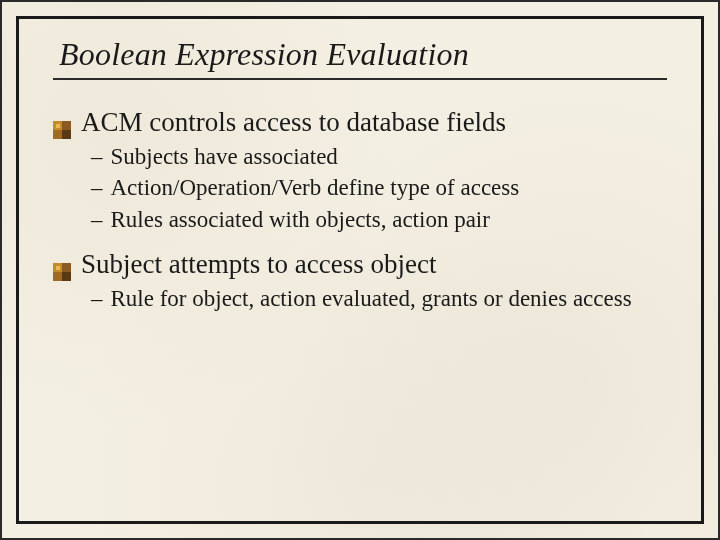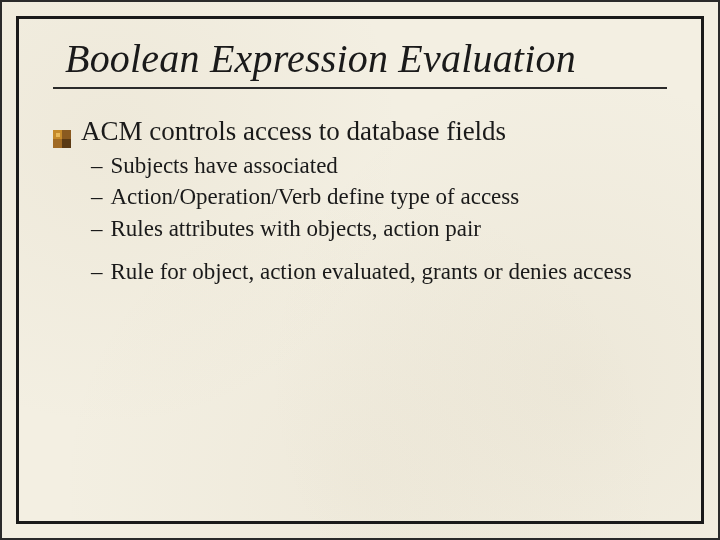--- a/index.html
+++ b/index.html
@@ -28,23 +28,23 @@
     top: 14px;
     left: 14px;
     right: 14px;
     bottom: 14px;
     border: 3px solid #1a1a1a;
     box-sizing: border-box;
     padding: 18px 34px 20px 34px;
   }
   .title {
     font-style: italic;
-    font-size: 40px;
+    font-size: 32px;
     line-height: 1.1;
-    margin: 0 0 6px 12px;
+    margin: 0 0 6px 6px;
     font-weight: normal;
     letter-spacing: 0.2px;
   }
   .title-rule {
     border: none;
     border-top: 2px solid #2a2a2a;
     margin: 4px 0 26px 0;
   }
   .content {
     font-size: 27px;
@@ -111,24 +111,37 @@
         <div class="lvl2">
           <span class="dash">–</span>
           <span class="text">Subjects have associated</span>
         </div>
         <div class="lvl2">
           <span class="dash">–</span>
           <span class="text">Action/Operation/Verb define type of access</span>
         </div>
         <div class="lvl2">
           <span class="dash">–</span>
-          <span class="text">Rules attributes with objects, action pair</span>
+          <span class="text">Rules associated with objects, action pair</span>
         </div>
       </div>
 
+      <div class="lvl1">
+        <span class="bullet-icon">
+          <svg viewBox="0 0 18 18" width="18" height="18">
+            <rect x="0" y="0" width="18" height="18" fill="#6a4a20"></rect>
+            <rect x="0" y="0" width="9" height="9" fill="#c58a2a"></rect>
+            <rect x="9" y="0" width="9" height="9" fill="#8a5a20"></rect>
+            <rect x="0" y="9" width="9" height="9" fill="#a06a24"></rect>
+            <rect x="9" y="9" width="9" height="9" fill="#5a3a14"></rect>
+            <rect x="3" y="3" width="4" height="4" fill="#e8b858"></rect>
+          </svg>
+        </span>
+        <span class="text">Subject attempts to access object</span>
+      </div>
       <div class="sub">
         <div class="lvl2">
           <span class="dash">–</span>
           <span class="text">Rule for object, action evaluated, grants or denies access</span>
         </div>
       </div>
 
     </div>
   </div>
 </div>

